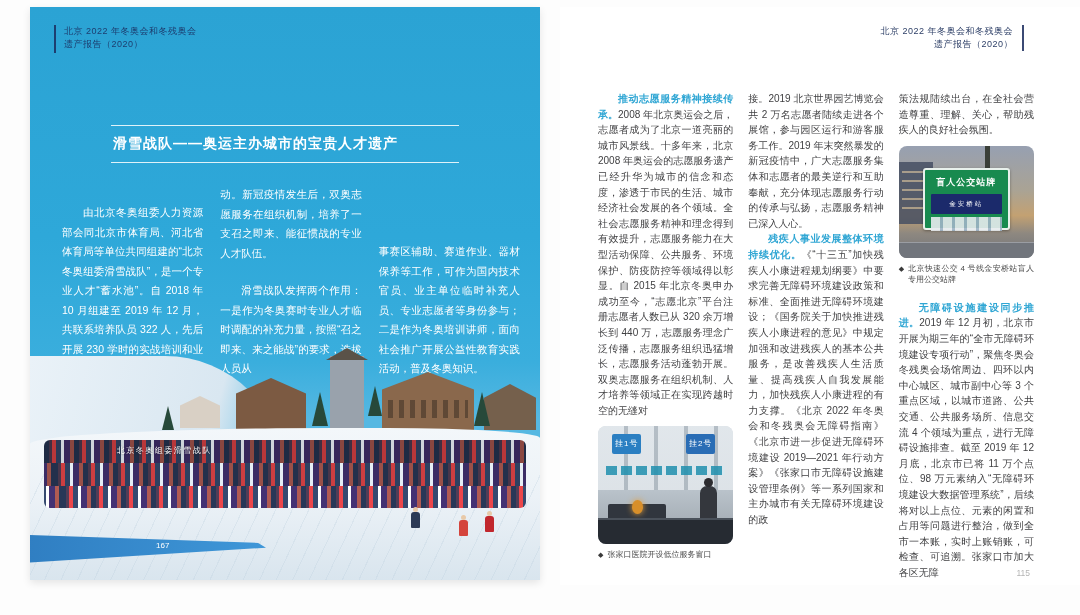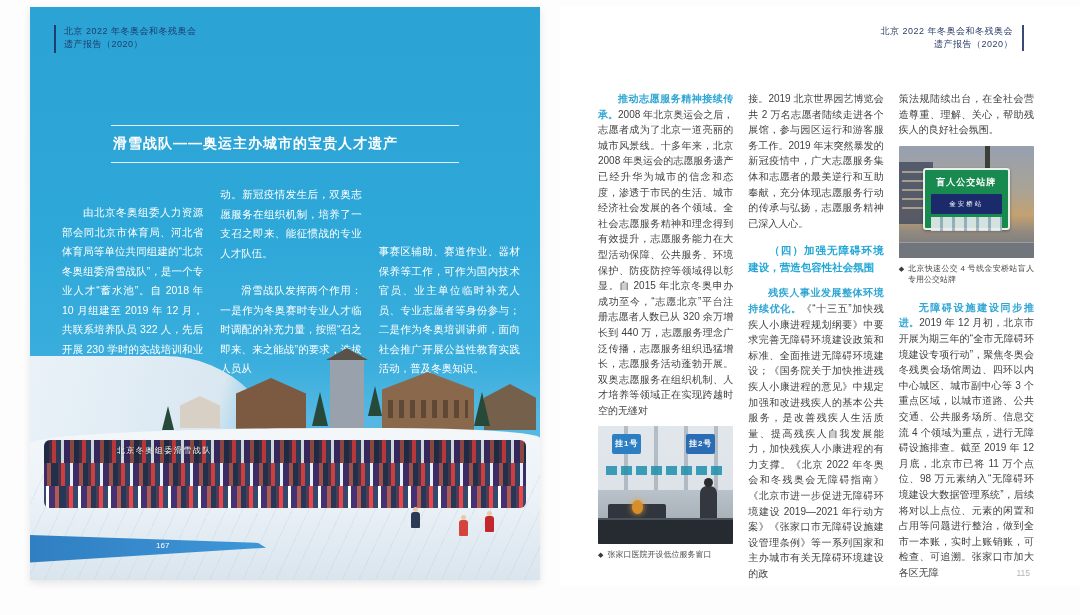--- a/index.html
+++ b/index.html
@@ -77,27 +77,27 @@
     color:#2c3e66; letter-spacing:.5px; }
   .rp-cols { position:absolute; left:38px; right:46px; top:84px; display:flex; gap:15px; }
   .rp-col { flex:1; color:#3f3f41; font-size:10px; line-height:15.6px; text-align:justify; }
   .rp-col p { text-align:justify; }
   .lead { color:#2fa6d4; font-weight:bold; }
   .rp-heading { color:#21a6d5; font-weight:bold; font-size:10.5px; line-height:17px;
     text-indent:2em; margin:11px 0 9px; text-align:justify; }
   .caption { display:flex; gap:4px; margin-top:5px; font-size:8px; line-height:11px; color:#4a4a4a; }
   .cap-marker { color:#3a3a3a; font-size:7px; line-height:11px; }
 
-  .photo { position:relative; width:100%; border-radius:1px; overflow:hidden; margin-top:8px; }
+  .photo { position:relative; width:100%; border-radius:8px; overflow:hidden; margin-top:8px; }
   
   .hospital { height:118px; background:linear-gradient(180deg,#cdd5dc 0%,#b9c2ca 55%,#9aa2a9 100%); }
   .hosp-windows { position:absolute; left:0; right:0; top:0; height:64px;
     background:repeating-linear-gradient(90deg,#e6ebef 0 26px,#aeb8c0 26px 30px); opacity:.8; }
   .hosp-sign { position:absolute; top:8px; background:#2b7fc2; color:#fff; font-size:8px;
-    font-weight:bold; padding:2px 3px; border-radius:2px; letter-spacing:1px; }
+    font-weight:normal; padding:2px 3px; border-radius:2px; letter-spacing:1px; }
   .hs1 { left:14px; } .hs2 { right:18px; background:#2a6db5; }
   .hosp-screens { position:absolute; left:8px; right:8px; top:40px; height:9px;
     background:repeating-linear-gradient(90deg,#1f8fae 0 11px,#d7e7ee 11px 15px); opacity:.85; }
   .hosp-counter { position:absolute; left:0; right:0; bottom:0; height:26px; background:#262b32;
     border-top:2px solid #4a515a; }
   .hosp-desk { position:absolute; left:10px; bottom:20px; width:58px; height:20px; background:#31363e;
     border-radius:2px 2px 0 0; }
   .hosp-person { position:absolute; right:16px; bottom:14px; width:17px; height:44px;
     background:#34373d; border-radius:7px 7px 2px 2px; }
   .hosp-person:before { content:""; position:absolute; left:4px; top:-8px; width:9px; height:9px;
@@ -204,21 +204,20 @@
           <div class="hosp-counter"></div>
         </div>
         <div class="caption">
           <span class="cap-marker">◆</span>
           <span>张家口医院开设低位服务窗口</span>
         </div>
       </div>
 
       <div class="rp-col">
         <p>接。2019 北京世界园艺博览会共 2 万名志愿者陆续走进各个展馆，参与园区运行和游客服务工作。2019 年末突然暴发的新冠疫情中，广大志愿服务集体和志愿者的最美逆行和互助奉献，充分体现志愿服务行动的传承与弘扬，志愿服务精神已深入人心。</p>
-        <div class="rp-heading">（四）加强无障碍环境建设，营造包容性社会氛围</div>
         <p class="indent"><span class="lead">残疾人事业发展整体环境持续优化。</span><span>《“十三五”加快残疾人小康进程规划纲要》中要求完善无障碍环境建设政策和标准、全面推进无障碍环境建设；《国务院关于加快推进残疾人小康进程的意见》中规定加强和改进残疾人的基本公共服务，是改善残疾人生活质量、提高残疾人自我发展能力，加快残疾人小康进程的有力支撑。《北京 2022 年冬奥会和冬残奥会无障碍指南》《北京市进一步促进无障碍环境建设 2019—2021 年行动方案》《张家口市无障碍设施建设管理条例》等一系列国家和主办城市有关无障碍环境建设的政</span></p>
       </div>
 
       <div class="rp-col">
         <p>策法规陆续出台，在全社会营造尊重、理解、关心，帮助残疾人的良好社会氛围。</p>
         <div class="photo busstop">
           <div class="bus-bldg"></div>
           <div class="bus-bldg2"></div>
           <div class="bus-lights"></div>
           <div class="bus-pole"></div>

